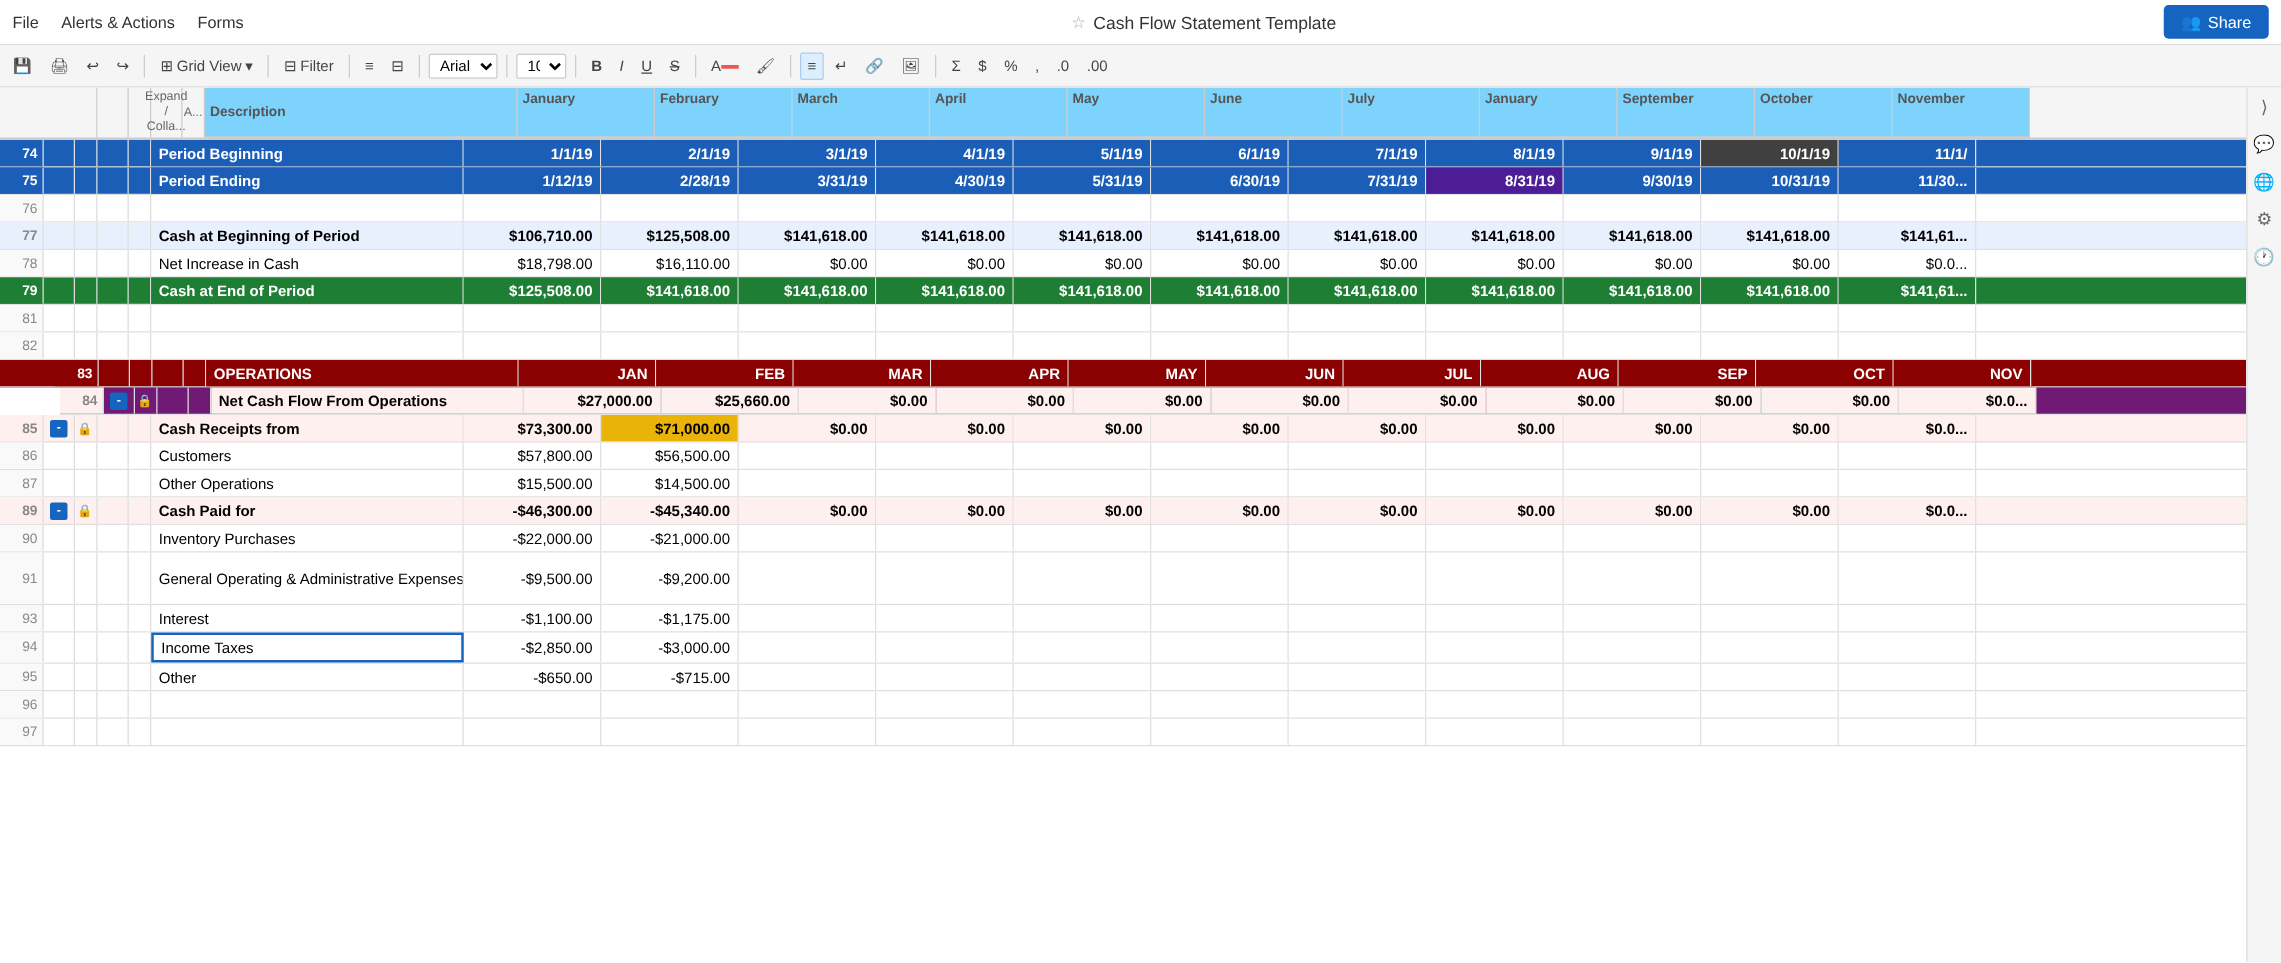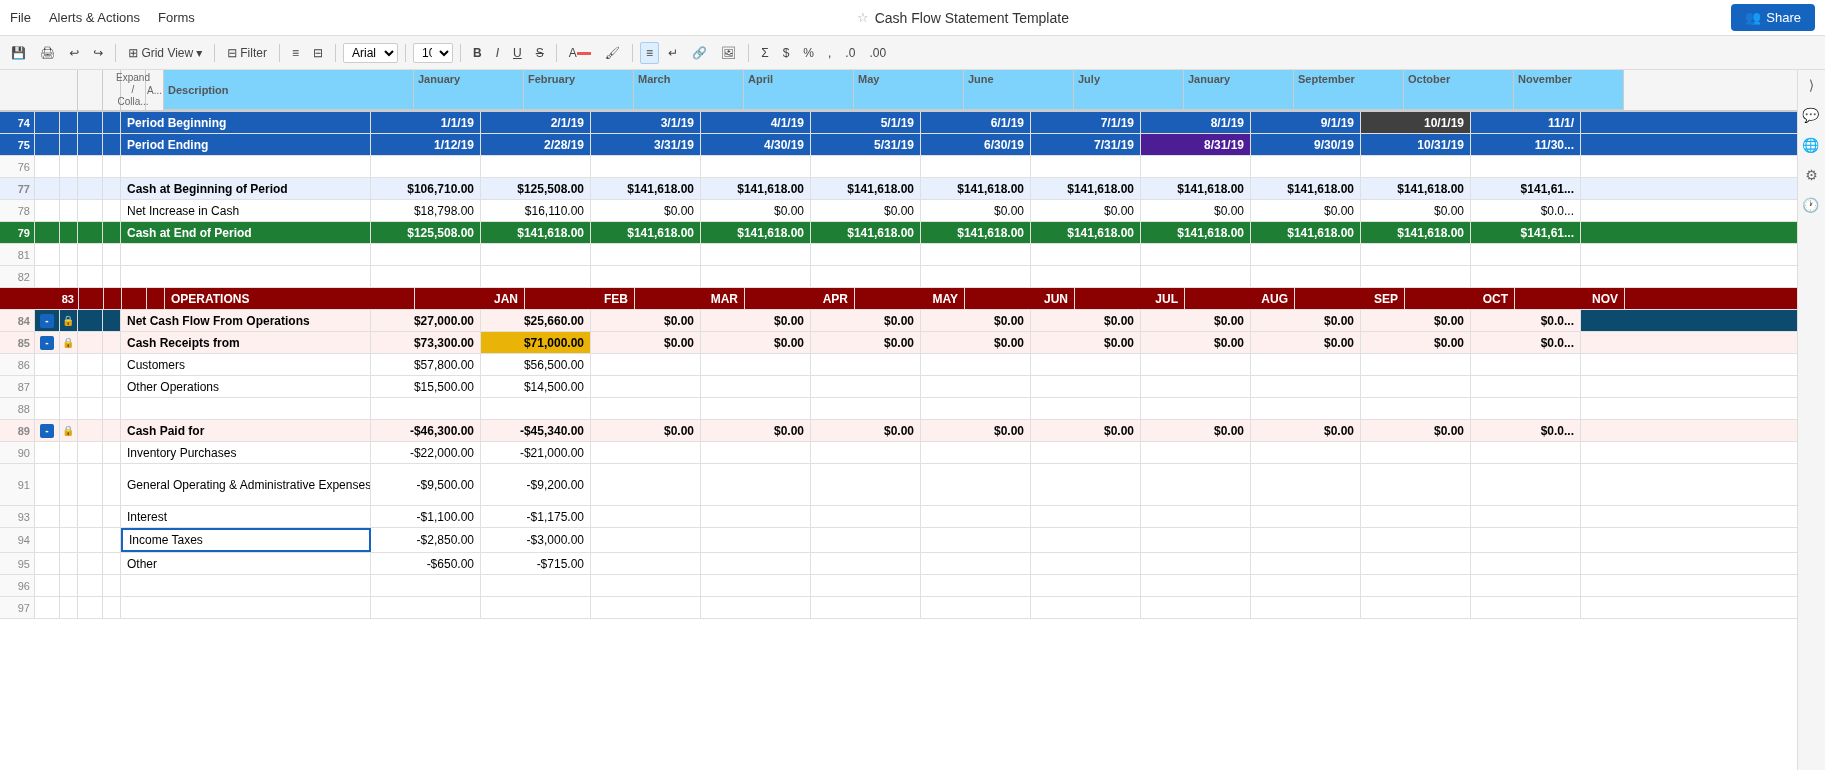--- a/index.html
+++ b/index.html
@@ -368,21 +368,21 @@
             <div class="cell cell-data" style="background:#8b0000;color:#fff;font-weight:bold;">MAR</div>
             <div class="cell cell-data" style="background:#8b0000;color:#fff;font-weight:bold;">APR</div>
             <div class="cell cell-data" style="background:#8b0000;color:#fff;font-weight:bold;">MAY</div>
             <div class="cell cell-data" style="background:#8b0000;color:#fff;font-weight:bold;">JUN</div>
             <div class="cell cell-data" style="background:#8b0000;color:#fff;font-weight:bold;">JUL</div>
             <div class="cell cell-data" style="background:#8b0000;color:#fff;font-weight:bold;">AUG</div>
             <div class="cell cell-data" style="background:#8b0000;color:#fff;font-weight:bold;">SEP</div>
             <div class="cell cell-data" style="background:#8b0000;color:#fff;font-weight:bold;">OCT</div>
             <div class="cell cell-data" style="background:#8b0000;color:#fff;font-weight:bold;">NOV</div>
           </div>
-          <div class="grid-row" style="background: #0c4a6e; font-weight: bold;">
+          <div class="grid-row" style="background: #701a75; font-weight: bold; margin-left: 48px;">
             <div class="row-num" style="background:#fff0f0;font-weight:bold;">84</div>
             <div class="row-ctrl">
               <span class="minus-btn">-</span>
             </div>
             <div class="row-lock">🔒</div>
             <div class="row-expand"></div>
             <div class="row-a"></div>
             <div class="cell cell-desc" style="background:#fff0f0;font-weight:bold;">Net Cash Flow From Operations</div>
             <div class="cell cell-data" style="background:#fff0f0;font-weight:bold;">$27,000.00</div>
             <div class="cell cell-data" style="background:#fff0f0;font-weight:bold;">$25,660.00</div>
@@ -438,39 +438,20 @@
           </div>
           <div class="grid-row">
             <div class="row-num" style="">87</div>
             <div class="row-ctrl"></div>
             <div class="row-lock"></div>
             <div class="row-expand"></div>
             <div class="row-a"></div>
             <div class="cell cell-desc" style="">Other Operations</div>
             <div class="cell cell-data" style="">$15,500.00</div>
             <div class="cell cell-data" style="">$14,500.00</div>
-            <div class="cell cell-data" style=""></div>
-            <div class="cell cell-data" style=""></div>
-            <div class="cell cell-data" style=""></div>
-            <div class="cell cell-data" style=""></div>
-            <div class="cell cell-data" style=""></div>
-            <div class="cell cell-data" style=""></div>
-            <div class="cell cell-data" style=""></div>
-            <div class="cell cell-data" style=""></div>
-            <div class="cell cell-data" style=""></div>
-          </div>
-          <div class="grid-row">
-            <div class="row-num" style="">88</div>
-            <div class="row-ctrl"></div>
-            <div class="row-lock"></div>
-            <div class="row-expand"></div>
-            <div class="row-a"></div>
-            <div class="cell cell-desc" style=""></div>
-            <div class="cell cell-data" style=""></div>
-            <div class="cell cell-data" style=""></div>
             <div class="cell cell-data" style=""></div>
             <div class="cell cell-data" style=""></div>
             <div class="cell cell-data" style=""></div>
             <div class="cell cell-data" style=""></div>
             <div class="cell cell-data" style=""></div>
             <div class="cell cell-data" style=""></div>
             <div class="cell cell-data" style=""></div>
             <div class="cell cell-data" style=""></div>
             <div class="cell cell-data" style=""></div>
           </div>

